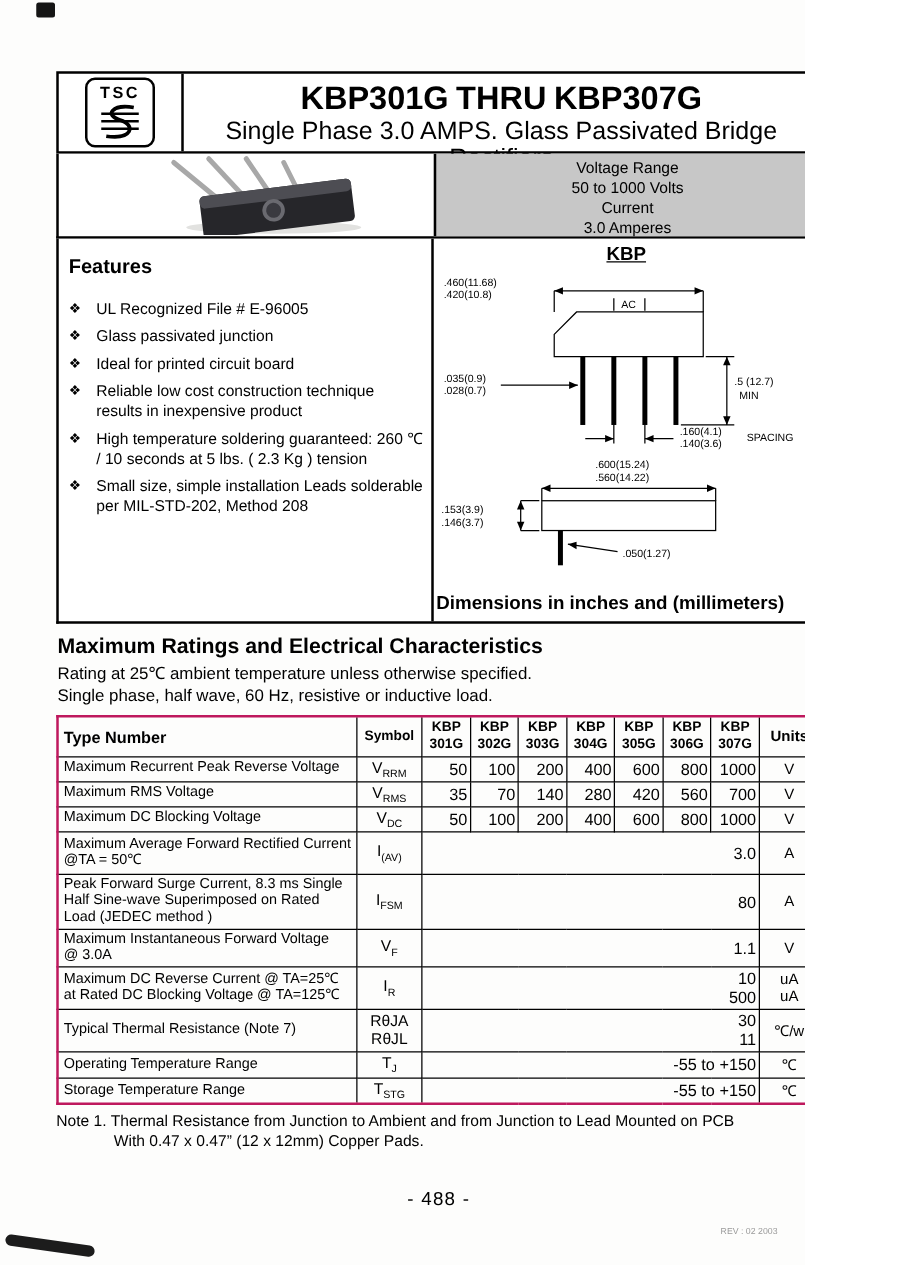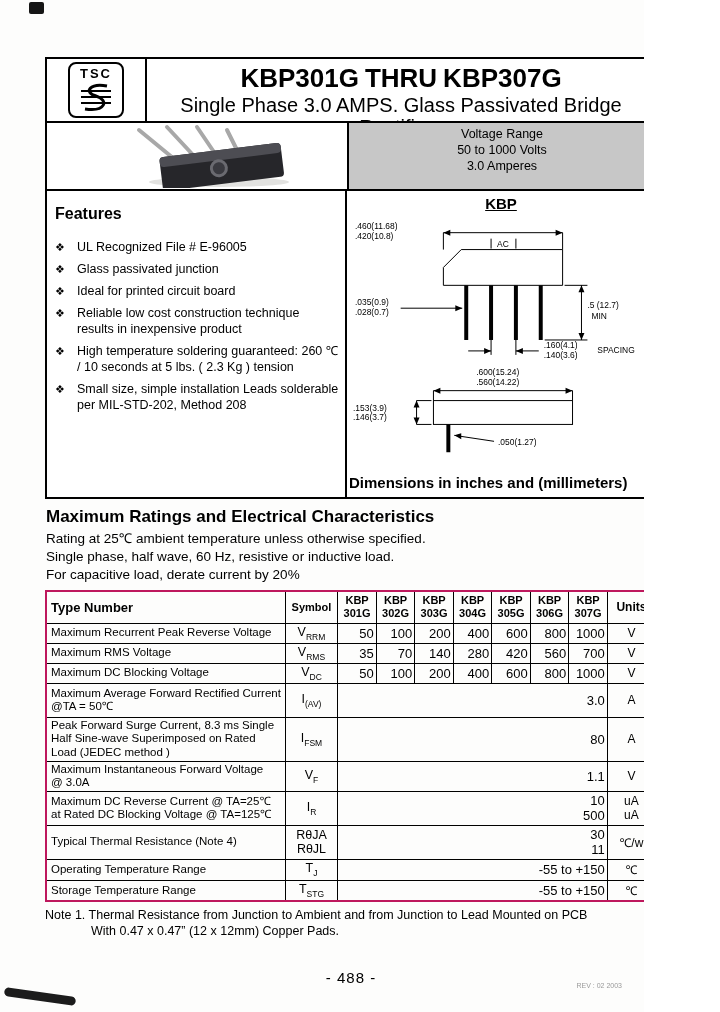--- a/index.html
+++ b/index.html
@@ -108,20 +108,21 @@
             <rect x="100" y="26" width="122" height="34" rx="4" fill="#26262a"></rect>
             <rect x="100" y="26" width="122" height="10" rx="4" fill="#4d4d53"></rect>
             <circle cx="158" cy="44" r="9" fill="#6a6a70"></circle>
             <circle cx="158" cy="44" r="6" fill="#3a3a40"></circle>
           </g>
         </svg>
       </div>
       <div class="voltage-cell">
         <div>Voltage Range</div>
         <div>50 to 1000 Volts</div>
+        <div>Current</div>
         <div>3.0 Amperes</div>
       </div>
     </div>
 
     <div class="mid-row">
       <div class="features-cell">
         <div class="features-title">Features</div>
         <div class="feature-item">
           <span class="bullet">❖</span>
           <span class="feature-text">UL Recognized File # E-96005</span>
@@ -218,21 +219,20 @@
           <text x="150" y="231">.050(1.27)</text>
         </svg>
         <div class="pkg-caption">Dimensions in inches and (millimeters)</div>
       </div>
     </div>
 
     <div class="ratings-intro">
       <div class="ratings-title">Maximum Ratings and Electrical Characteristics</div>
       <div class="cond">Rating at 25℃ ambient temperature unless otherwise specified.</div>
       <div class="cond">Single phase, half wave, 60 Hz, resistive or inductive load.</div>
-      <div class="cond">For capacitive load, derate current by 20%</div>
     </div>
 
     <table class="ratings">
       <tbody>
           <tr style="height:32px;">
         <th class="type-col">Type Number</th>
         <th class="sym-col">Symbol</th>
         <th class="part-col">
               <div>KBP</div>
               <div>301G</div>
@@ -340,21 +340,21 @@
           <div>10</div>
           <div>500</div>
         </td>
         <td class="unit">
           <div>uA</div>
           <div>uA</div>
         </td>
       </tr>
 
       <tr style="height:34px;">
-        <td class="lbl">Typical Thermal Resistance (Note 4)</td>
+        <td class="lbl">Typical Thermal Resistance (Note 7)</td>
         <td class="sym">
           <div>RθJA</div>
           <div>RθJL</div>
         </td>
         <td class="val" colspan="7">
           <div>30</div>
           <div>11</div>
         </td>
         <td class="unit">℃/w</td>
       </tr>

